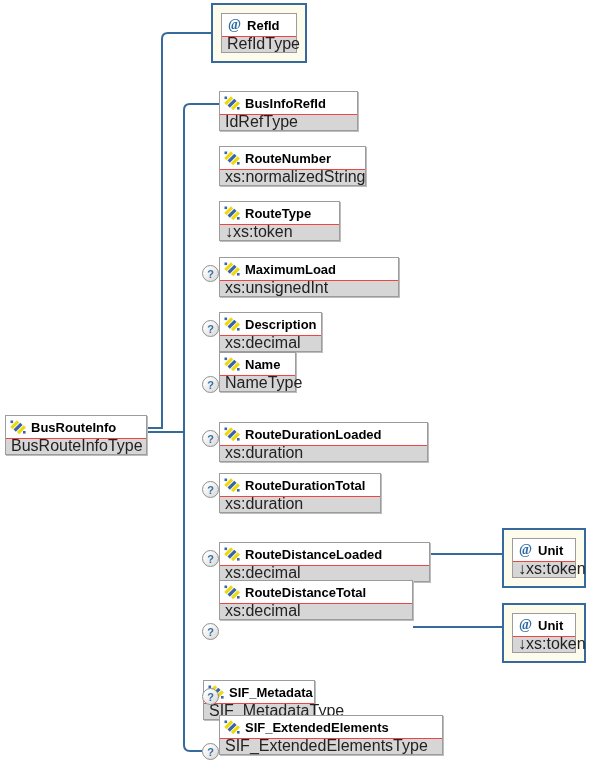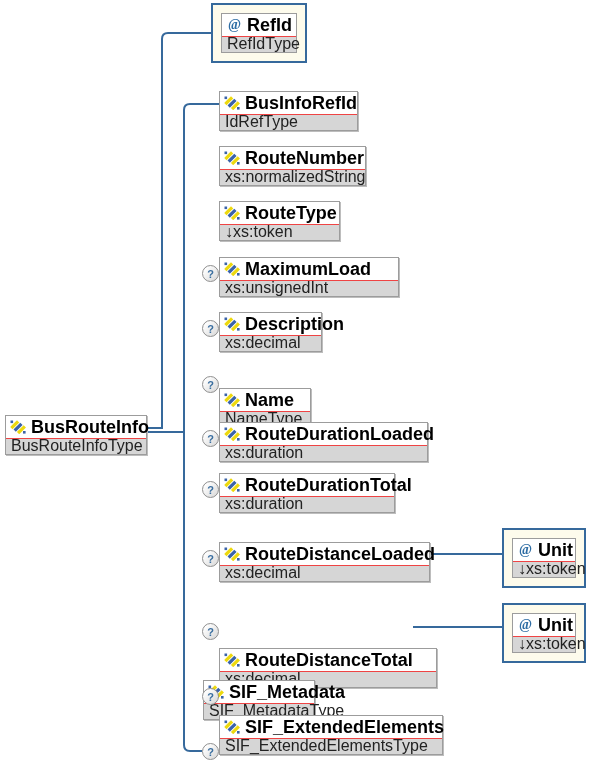--- a/index.html
+++ b/index.html
@@ -10,21 +10,21 @@
   .connectors { position:absolute; left:0; top:0; z-index:0; }
 
   
   .ebox {
     position:absolute; z-index:2; box-sizing:border-box;
     background:#ffffff; border:1px solid #9C9C9C;
     box-shadow:1px 1px 0 #BDBDBD;
   }
   .ehead { height:22px; display:flex; align-items:center; gap:5px; padding:0 6px 0 4px; background:#fff; }
   .eicon { display:flex; align-items:center; flex:0 0 auto; }
-  .ename { font-weight:bold; font-size:18px; color:#000; white-space:nowrap; }
+  .ename { font-weight:bold; font-size:13px; color:#000; white-space:nowrap; }
   .etype {
     height:14px; background:#D6D6D6; border-top:1px solid #ef4444;
     font-size:16px; color:#222; padding:0 20px 1px 5px;
     display:flex; align-items:center; white-space:nowrap;
   }
 
   
   .qcircle {
     position:absolute; z-index:3; width:15px; height:15px; border-radius:50%;
     border:1px solid #8F8F8F;
@@ -171,21 +171,21 @@
           <line x1="14.3" y1="12.3" x2="14.3" y2="12.3" stroke="#3B63A8" stroke-width="2.6"></line>
         </g>
           </svg>
       </span>
       <span class="ename">Description</span>
     </div>
     <div class="etype">xs:decimal</div>
   </div>
 
   <div class="qcircle" style="left:202px;top:376px">?</div>
-  <div class="ebox" style="left:219px;top:388px;width:92px">
+  <div class="ebox" style="left:219px;top:352px;width:77px">
     <div class="ehead">
       <span class="eicon">
         <svg width="16" height="14" viewBox="0 0 16 14">
             <g stroke-linecap="square" fill="none">
           <line x1="1.8" y1="1.8" x2="1.8" y2="1.8" stroke="#3B63A8" stroke-width="2.6"></line>
           <line x1="2.5" y1="7" x2="7" y2="2.5" stroke="#EDD90F" stroke-width="3.2"></line>
           <line x1="5.8" y1="9.5" x2="10.3" y2="5" stroke="#3B63A8" stroke-width="3.2"></line>
           <line x1="9.2" y1="12" x2="13.7" y2="7.5" stroke="#EDD90F" stroke-width="3.2"></line>
           <line x1="14.3" y1="12.3" x2="14.3" y2="12.3" stroke="#3B63A8" stroke-width="2.6"></line>
         </g>
@@ -209,21 +209,21 @@
           <line x1="14.3" y1="12.3" x2="14.3" y2="12.3" stroke="#3B63A8" stroke-width="2.6"></line>
         </g>
           </svg>
       </span>
       <span class="ename">RouteDurationLoaded</span>
     </div>
     <div class="etype">xs:duration</div>
   </div>
 
   <div class="qcircle" style="left:202px;top:481px">?</div>
-  <div class="ebox" style="left:219px;top:473px;width:176px">
+  <div class="ebox" style="left:219px;top:473px;width:162px">
     <div class="ehead">
       <span class="eicon">
         <svg width="16" height="14" viewBox="0 0 16 14">
             <g stroke-linecap="square" fill="none">
           <line x1="1.8" y1="1.8" x2="1.8" y2="1.8" stroke="#3B63A8" stroke-width="2.6"></line>
           <line x1="2.5" y1="7" x2="7" y2="2.5" stroke="#EDD90F" stroke-width="3.2"></line>
           <line x1="5.8" y1="9.5" x2="10.3" y2="5" stroke="#3B63A8" stroke-width="3.2"></line>
           <line x1="9.2" y1="12" x2="13.7" y2="7.5" stroke="#EDD90F" stroke-width="3.2"></line>
           <line x1="14.3" y1="12.3" x2="14.3" y2="12.3" stroke="#3B63A8" stroke-width="2.6"></line>
         </g>
@@ -257,21 +257,21 @@
     <div class="abox-inner">
       <div class="ahead">
         <span class="at">@</span>
         <span class="ename">Unit</span>
       </div>
       <div class="etype">↓xs:token</div>
     </div>
   </div>
 
   <div class="qcircle" style="left:202px;top:623px">?</div>
-  <div class="ebox" style="left:219px;top:648px;width:218px">
+  <div class="ebox" style="left:219px;top:580px;width:194px">
     <div class="ehead">
       <span class="eicon">
         <svg width="16" height="14" viewBox="0 0 16 14">
             <g stroke-linecap="square" fill="none">
           <line x1="1.8" y1="1.8" x2="1.8" y2="1.8" stroke="#3B63A8" stroke-width="2.6"></line>
           <line x1="2.5" y1="7" x2="7" y2="2.5" stroke="#EDD90F" stroke-width="3.2"></line>
           <line x1="5.8" y1="9.5" x2="10.3" y2="5" stroke="#3B63A8" stroke-width="3.2"></line>
           <line x1="9.2" y1="12" x2="13.7" y2="7.5" stroke="#EDD90F" stroke-width="3.2"></line>
           <line x1="14.3" y1="12.3" x2="14.3" y2="12.3" stroke="#3B63A8" stroke-width="2.6"></line>
         </g>

